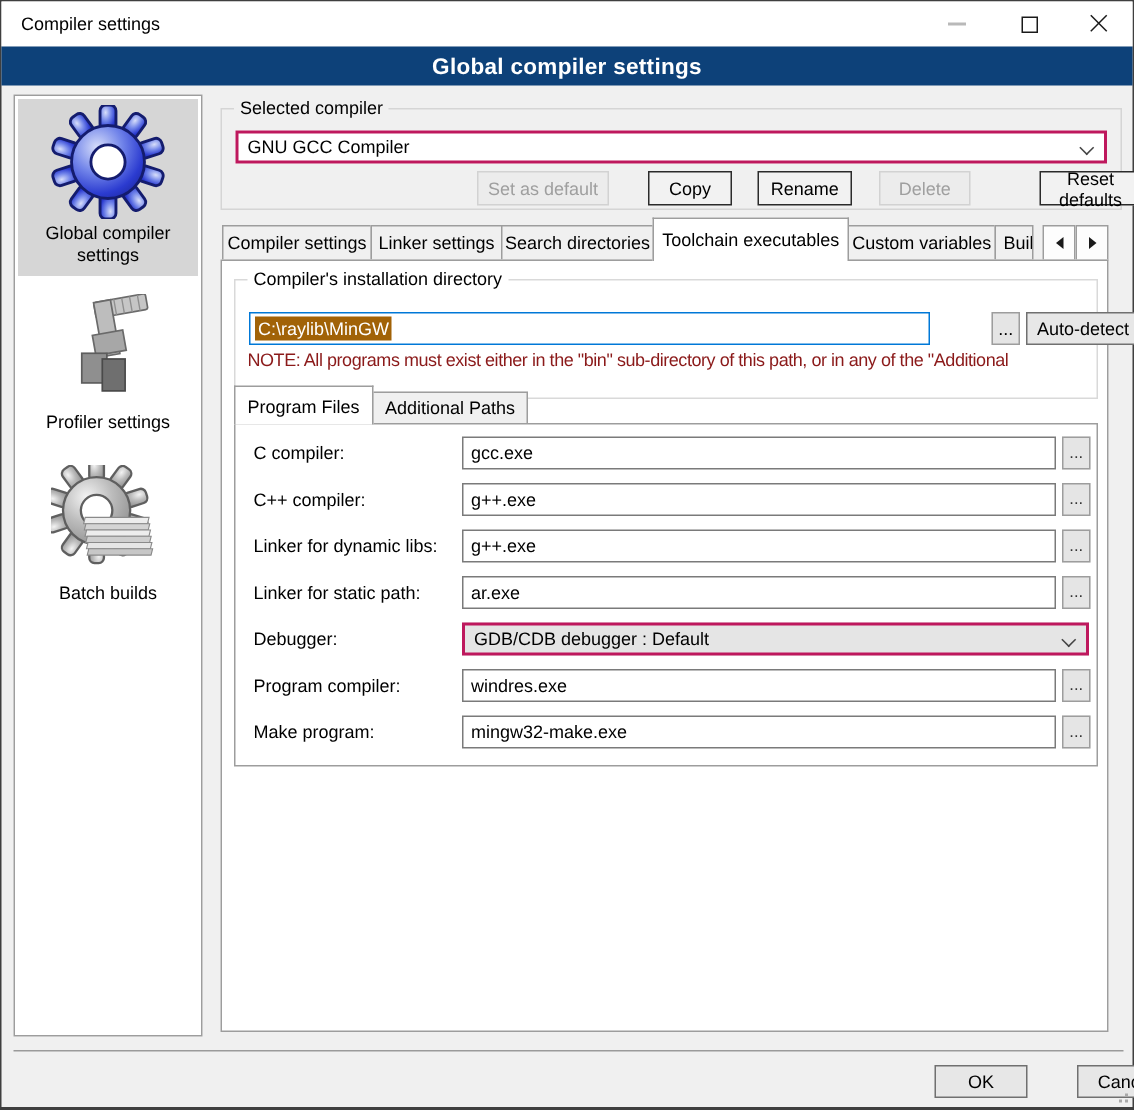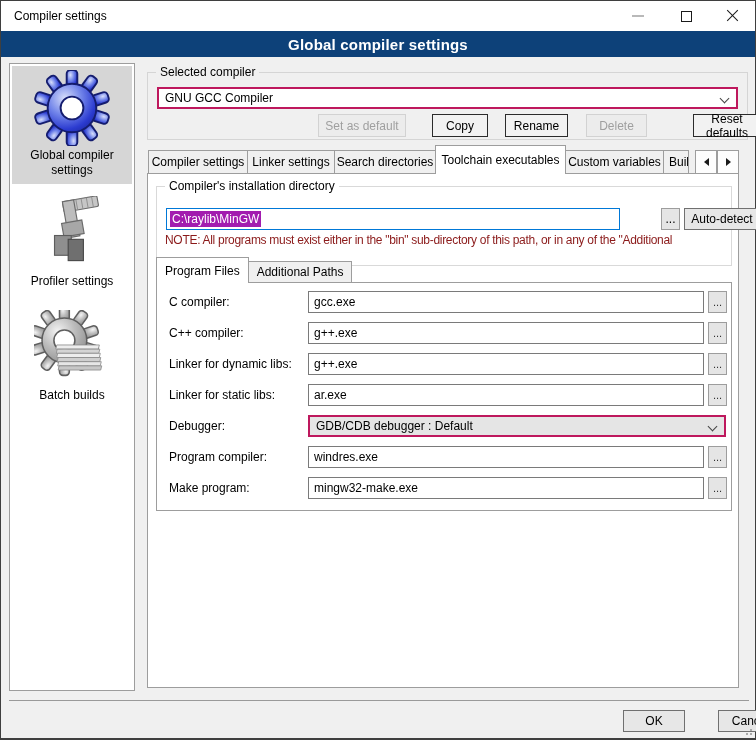--- a/index.html
+++ b/index.html
@@ -62,21 +62,21 @@
   .ts-left { left:694px; }
   .ts-right{ left:716px; }
   .tri-l { width:0; height:0; border-top:4px solid transparent; border-bottom:4px solid transparent; border-right:5px solid #1a1a1a; }
   .tri-r { width:0; height:0; border-top:4px solid transparent; border-bottom:4px solid transparent; border-left:5px solid #1a1a1a; }
   
   .page { position:absolute; left:146px; top:172px; width:592px; height:515px; background:#fff; border:1px solid #9d9d9d; z-index:1; }
   
   .gb-install { left:8px; top:12px; width:576px; height:80px; border-color:#d9d9d9; }
   .gb-install > .gb-label { background:#fff; }
   .fakeinput { position:absolute; left:9px; top:21px; width:454px; height:22px; background:#fff; border:1px solid #0078d7; display:flex; align-items:center; padding:0 3px; overflow:hidden; }
-  .fakeinput .seltext { background:#a21caf; color:#fff; padding:1px 2px; white-space:nowrap; }
+  .fakeinput .seltext { background:#a16207; color:#fff; padding:1px 2px; white-space:nowrap; }
   .note { position:absolute; left:9px; top:47px; width:564px; color:#8b1a1a; white-space:nowrap; overflow:hidden; letter-spacing:-0.3px; }
   
   .nb-tabs { position:absolute; left:8px; top:83px; height:26px; display:flex; align-items:flex-end; }
   .ntab { height:22px; background:#f0f0f0; border:1px solid #9d9d9d; display:flex; align-items:center; padding:0 8px; margin-right:-1px; white-space:nowrap; cursor:default; }
   .ntab.active { height:26px; background:#fff; border-bottom:none; z-index:3; position:relative; }
   .nb-page { position:absolute; left:8px; top:108px; width:576px; height:229px; background:#fff; border:1px solid #9d9d9d; }
   .frow-label { position:absolute; left:12px; height:22px; line-height:22px; white-space:nowrap; }
   .field { position:absolute; left:151px; width:396px; height:22px; border:1px solid #7a7a7a; background:#fff; font-family:"Liberation Sans",sans-serif; font-size:12px; padding:0 5px; color:#000; }
   .dots { position:absolute; left:551px; width:19px; height:22px; background:#e5e5e5; border:1px solid #9d9d9d; font-size:11px; line-height:18px; text-align:center; color:#333; cursor:default; padding:0; }
   .nb-combo { left:151px; width:418px; }
@@ -247,21 +247,21 @@
       <button class="dots" style="top:8px;">...</button>
 
       <span class="frow-label" style="top:39px;">C++ compiler:</span>
       <input class="field" style="top: 39px;" value="g++.exe">
       <button class="dots" style="top:39px;">...</button>
 
       <span class="frow-label" style="top:70px;">Linker for dynamic libs:</span>
       <input class="field" style="top: 70px;" value="g++.exe">
       <button class="dots" style="top:70px;">...</button>
 
-      <span class="frow-label" style="top:101px;">Linker for static libs:</span>
+      <span class="frow-label" style="top:101px;">Linker for static path:</span>
       <input class="field" style="top: 101px;" value="ar.exe">
       <button class="dots" style="top:101px;">...</button>
 
       <span class="frow-label" style="top:132px;">Debugger:</span>
       <div class="combo gray nb-combo" style="top:132px;">
         <span>GDB/CDB debugger : Default</span>
         <span class="chev"></span>
       </div>
 
       <span class="frow-label" style="top:163px;">Program compiler:</span>

